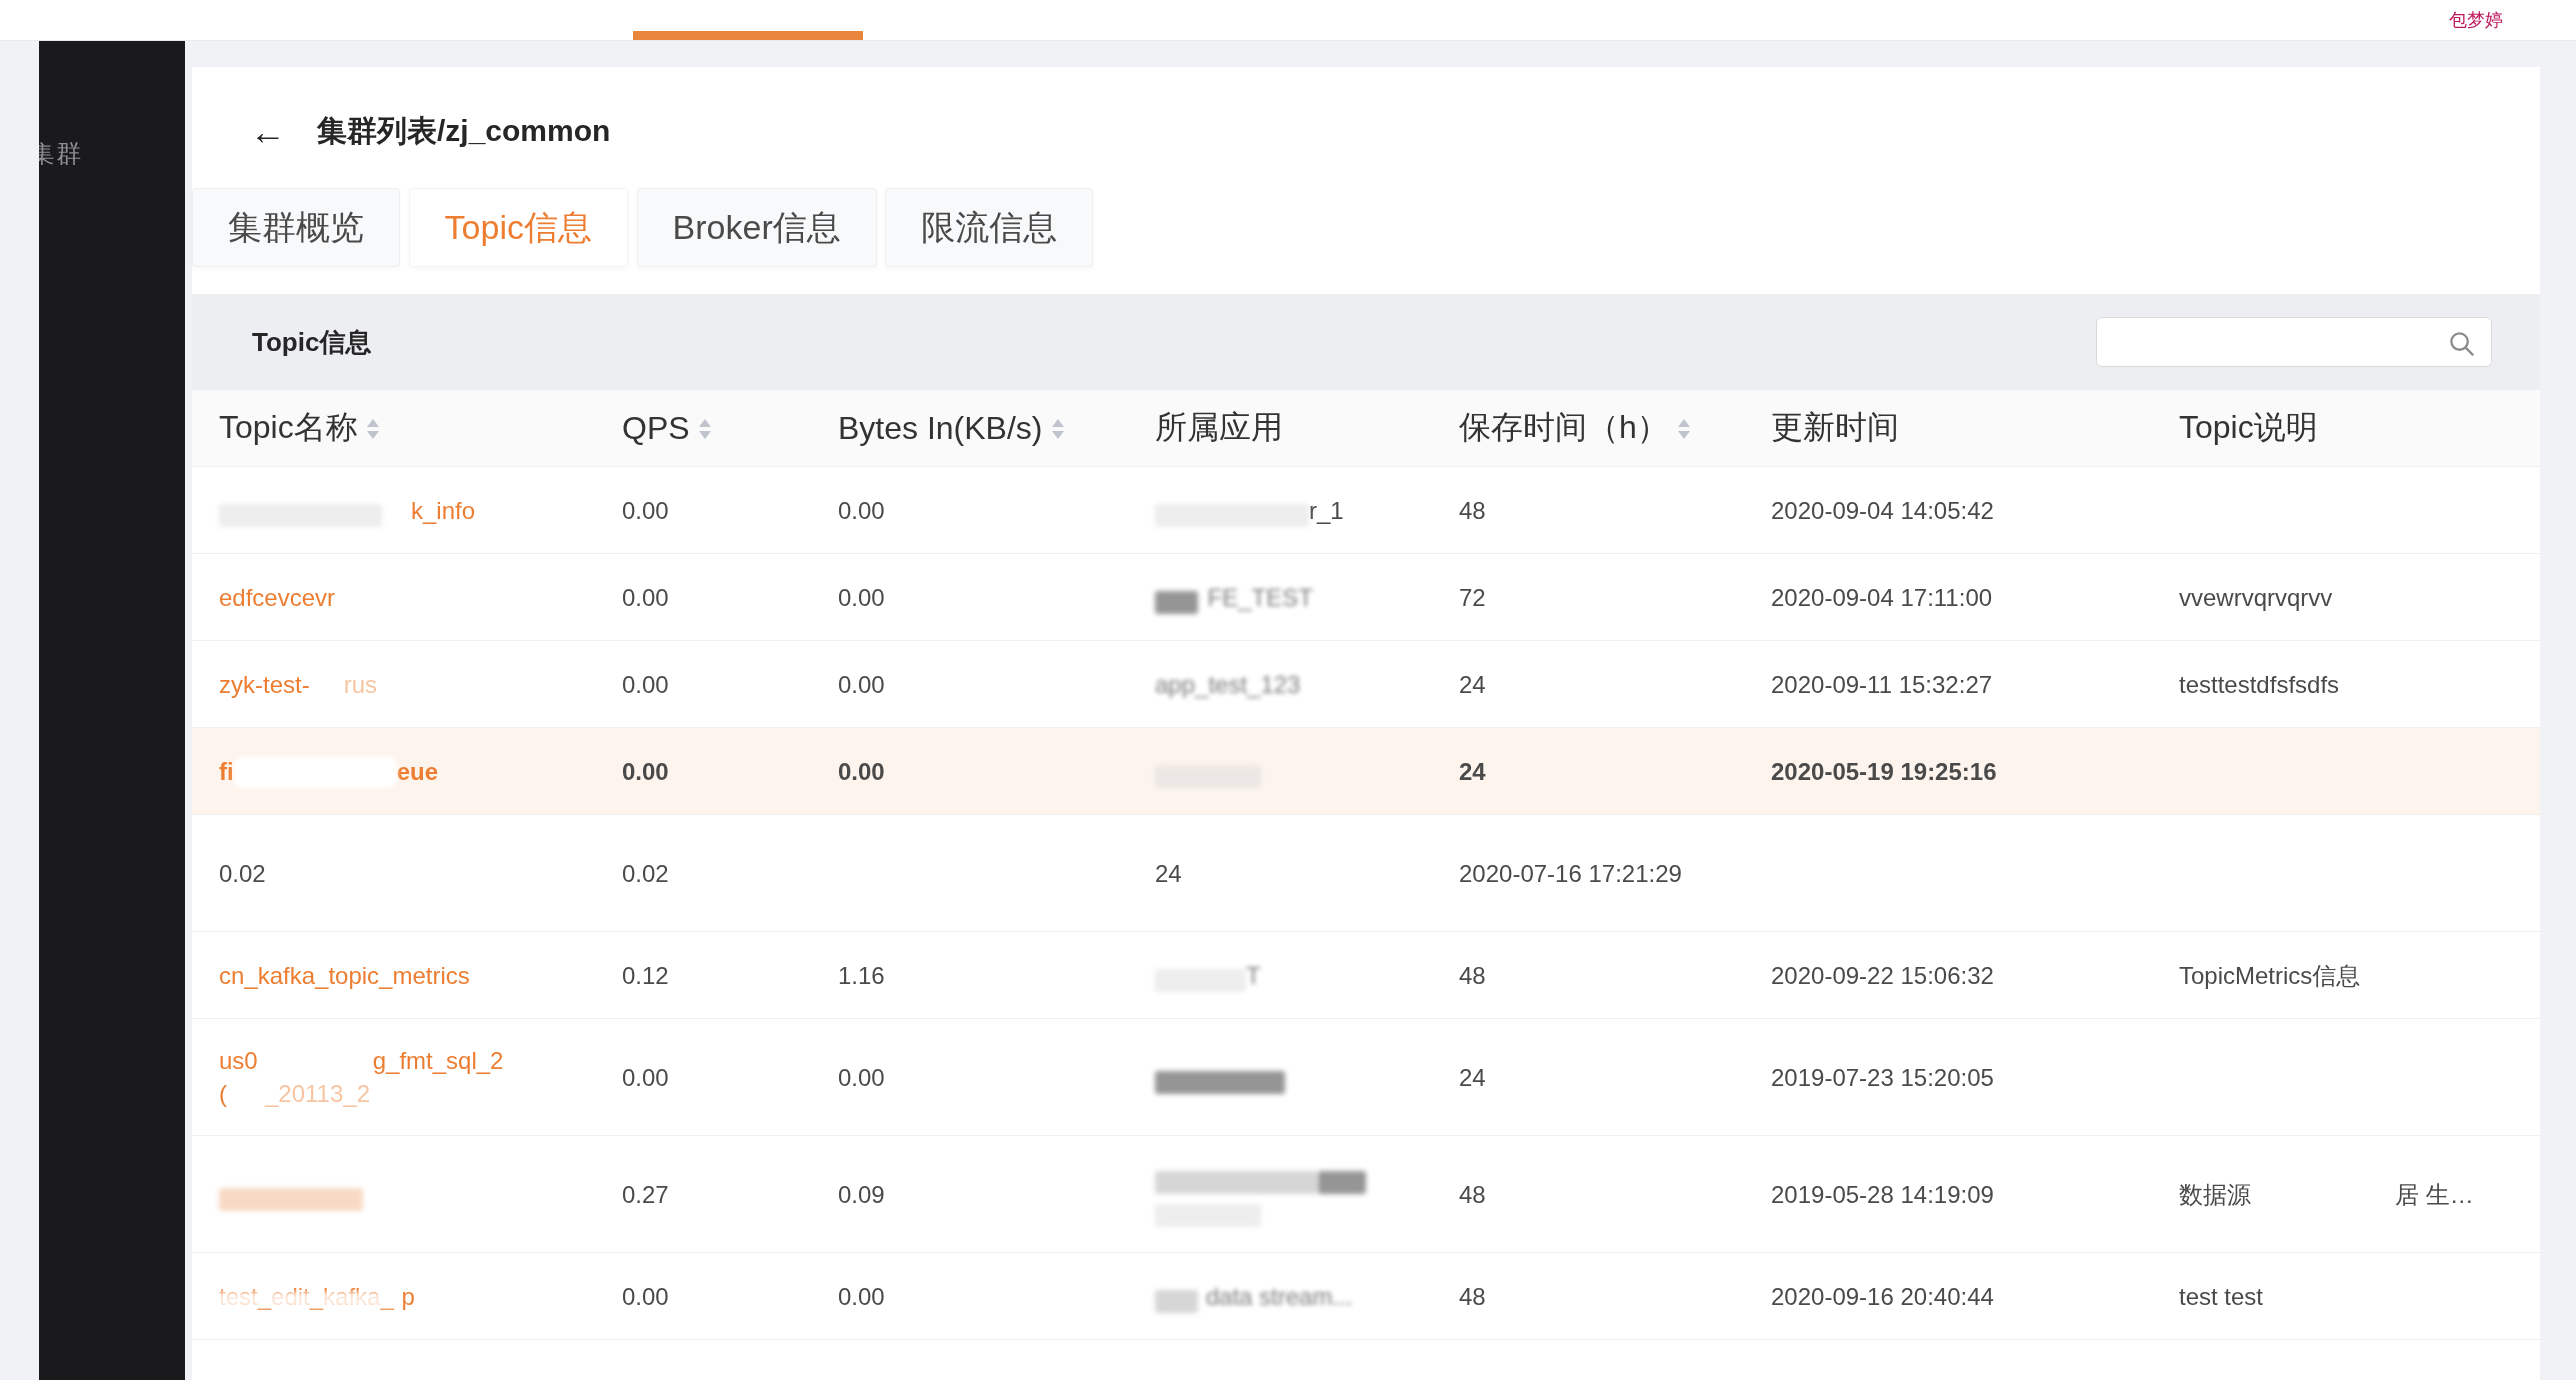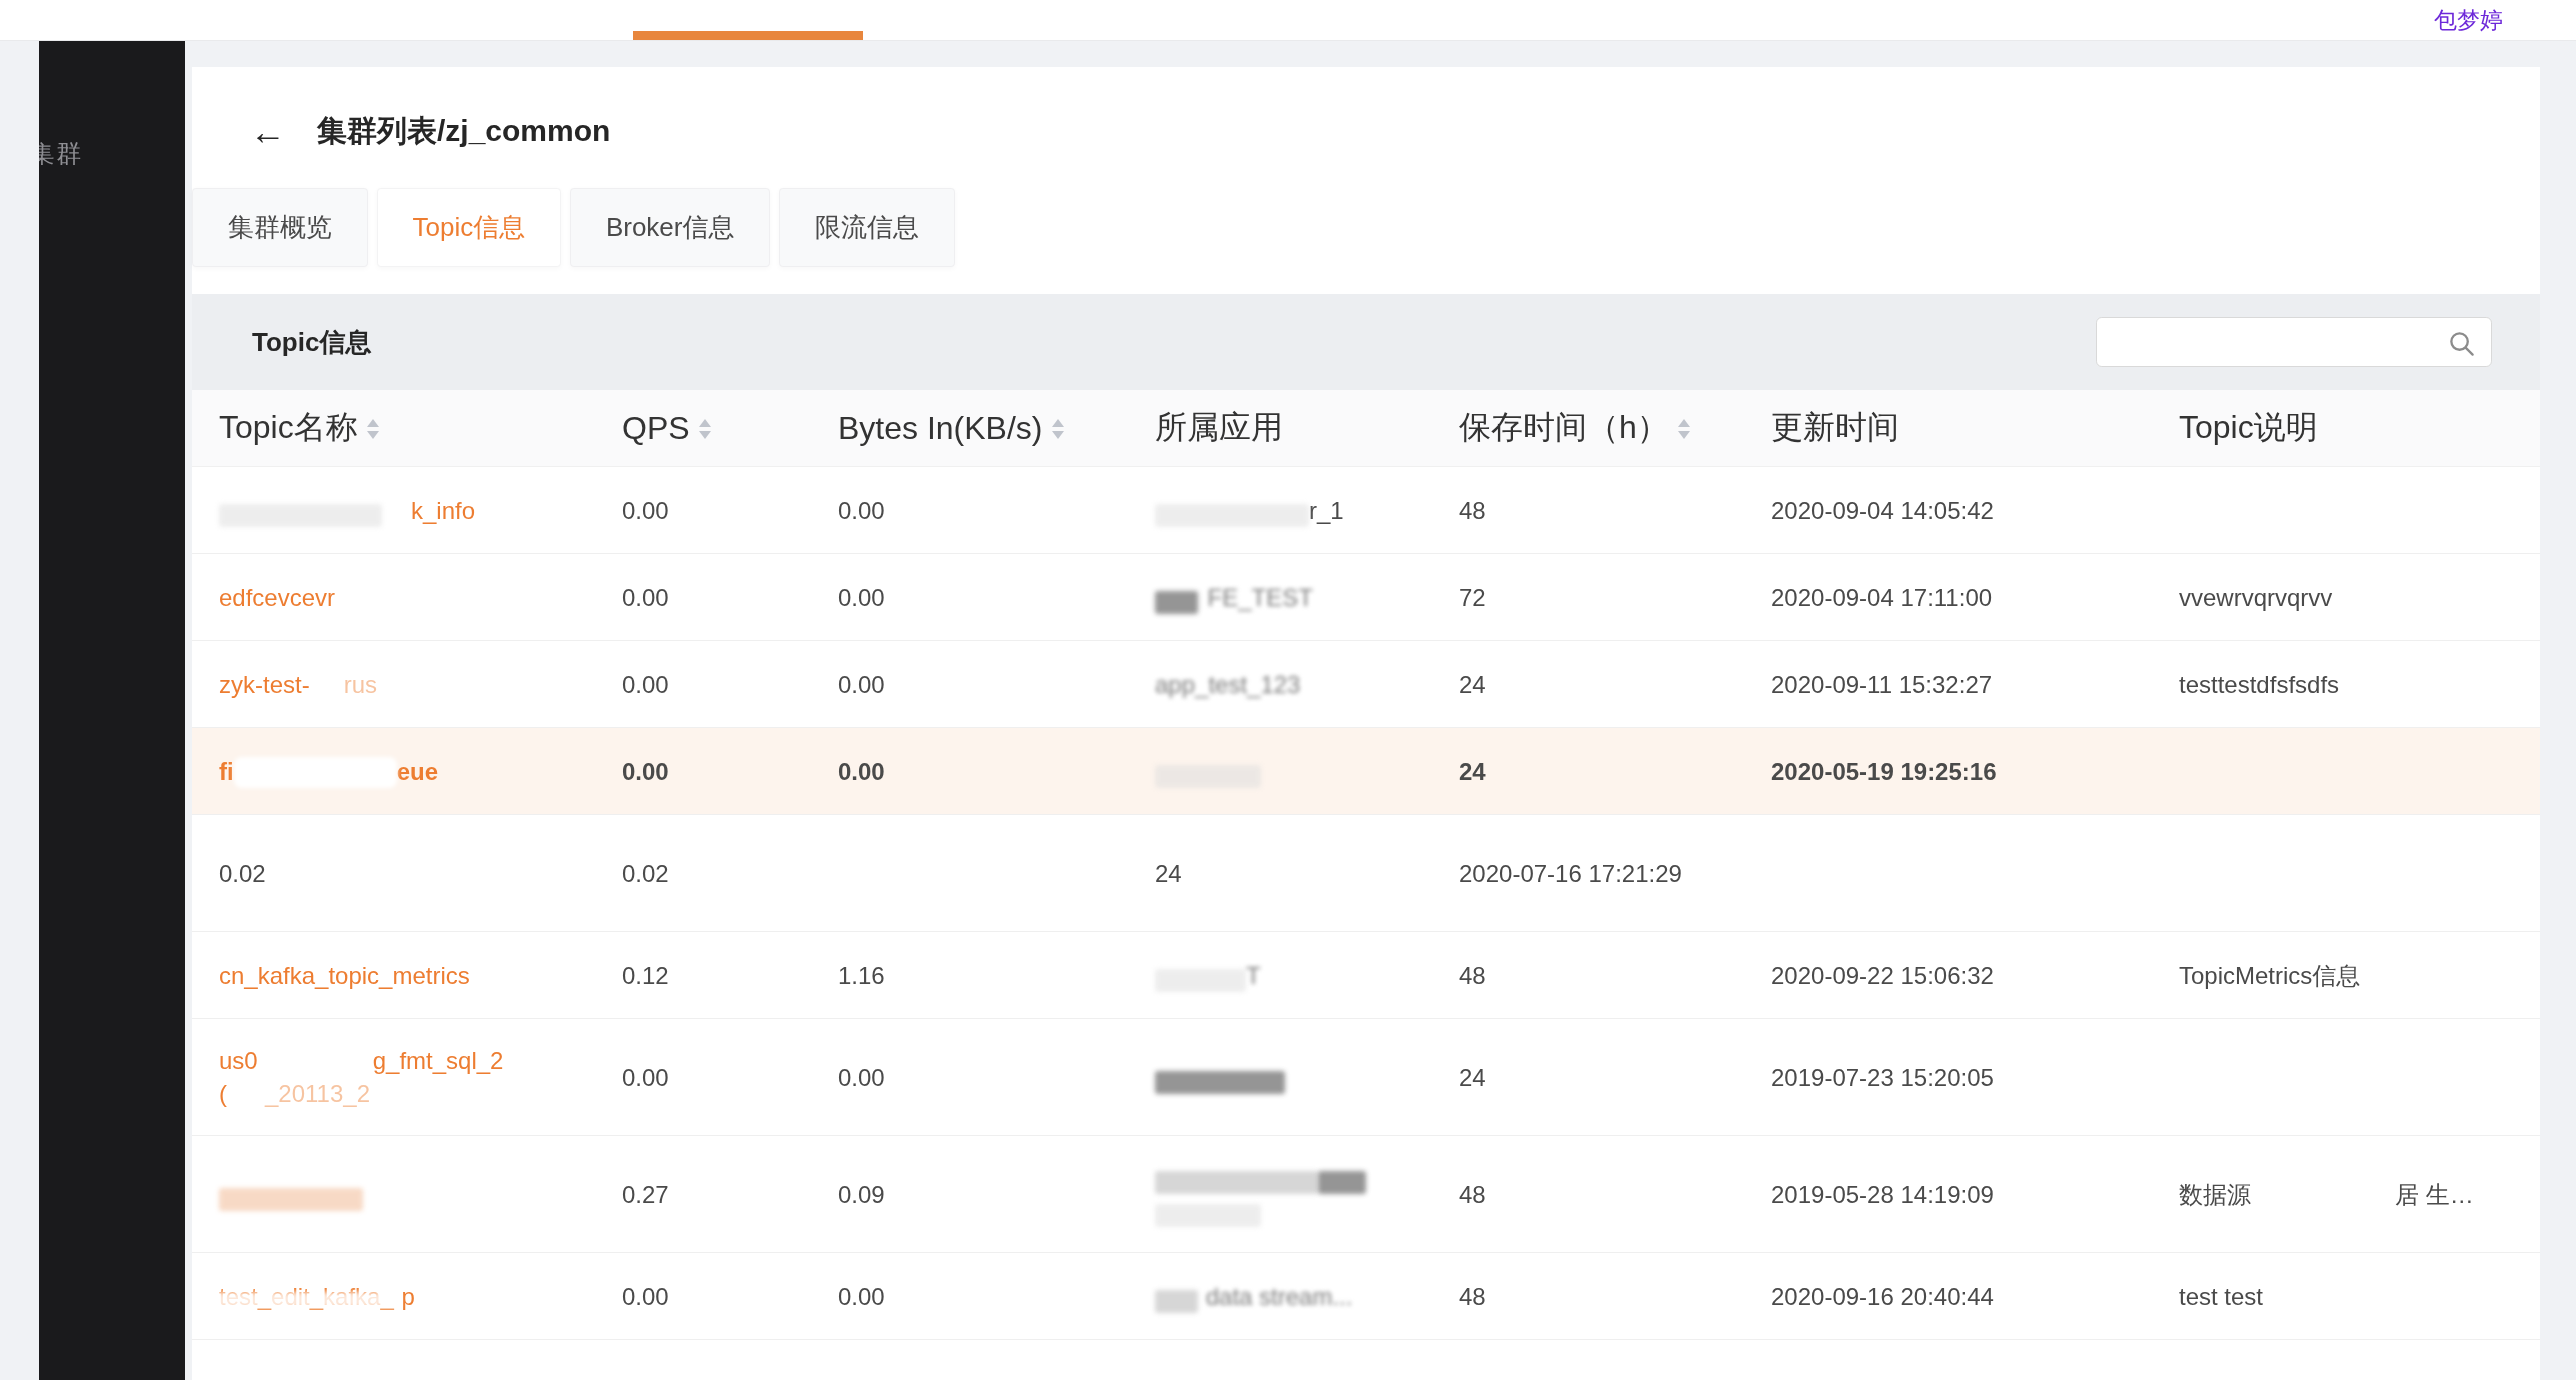--- a/index.html
+++ b/index.html
@@ -6,34 +6,34 @@
   body{
     width:2576px;height:1380px;position:relative;overflow:hidden;
     background:#F0F2F5;
     font-family:"Liberation Sans","DejaVu Sans",sans-serif;
     color:#4A4A4A;font-size:24px;
     -webkit-font-smoothing:antialiased;
   }
   
   .topbar{position:absolute;top:0;left:0;width:2576px;height:40px;background:#FFFFFF;border-bottom:1px solid #E9EAEC;z-index:30;}
   .topbar-indicator{position:absolute;left:633px;bottom:0;width:230px;height:8.6px;background:#E8863D;}
-  .topbar-user{position:absolute;right:73px;top:0;height:40px;display:flex;align-items:center;color:#6d28d9;font-size:23px;cursor:pointer;}
+  .topbar-user{position:absolute;right:73px;top:0;height:40px;display:flex;align-items:center;color:#be185d;font-size:18px;cursor:pointer;}
   
   .sidebar{position:absolute;left:0;top:41px;width:146px;height:1339px;background:#1A1A1C;overflow:hidden;margin-left:39px;}
   .sidebar-item{margin-top:96px;margin-left:-9.6px;color:#8E8E93;font-size:25px;letter-spacing:1.9px;cursor:pointer;}
   
   .card{position:absolute;left:192px;top:67px;width:2348px;height:1313px;background:#FFFFFF;}
   .card-header{display:flex;align-items:center;padding:44px 0 0 58px;gap:31px;}
   .back-btn{background:none;border:none;font-size:36px;line-height:36px;color:#262626;cursor:pointer;padding:0;font-family:inherit;}
   .page-title{margin:0;font-size:30px;font-weight:600;color:#262626;}
   
   .tabs{display:flex;gap:8.6px;margin-top:36px;padding-left:0;}
   .tab{height:79px;display:flex;align-items:center;justify-content:center;padding:0 35px;
        background:#F8F9FA;border:1px solid #EFEFF1;border-radius:3.8px;box-shadow:0 1.9px 5.8px rgba(0,0,0,0.03);
-       font-size:26px;color:#4A4A4A;cursor:pointer;box-sizing:border-box;}
+       font-size:34px;color:#4A4A4A;cursor:pointer;box-sizing:border-box;}
   .tab.active{background:#FFFFFF;color:#ED7D31;border-color:#F3F3F4;}
   
   .section-band{margin-top:27px;height:96px;background:#ECEEF1;display:flex;align-items:center;justify-content:space-between;padding:0 48px 0 60px;box-sizing:border-box;}
   .section-title{font-size:26px;font-weight:600;color:#262626;}
   .search-box{position:relative;width:396px;height:50px;background:#FFFFFF;border:1px solid #D9D9D9;border-radius:5.8px;box-sizing:border-box;display:flex;align-items:center;}
   .search-input{border:none;outline:none;background:transparent;width:326px;height:44px;margin-left:19px;font-size:25px;color:#4A4A4A;font-family:inherit;}
   .search-input::placeholder{color:#BFBFBF;}
   .search-icon{position:absolute;right:15.4px;top:10.6px;width:29px;height:29px;cursor:pointer;}
   
   .thead,.trow{display:grid;grid-template-columns:403px 216px 317px 304px 312px 408px 1fr;align-items:center;padding-left:27px;box-sizing:border-box;}

